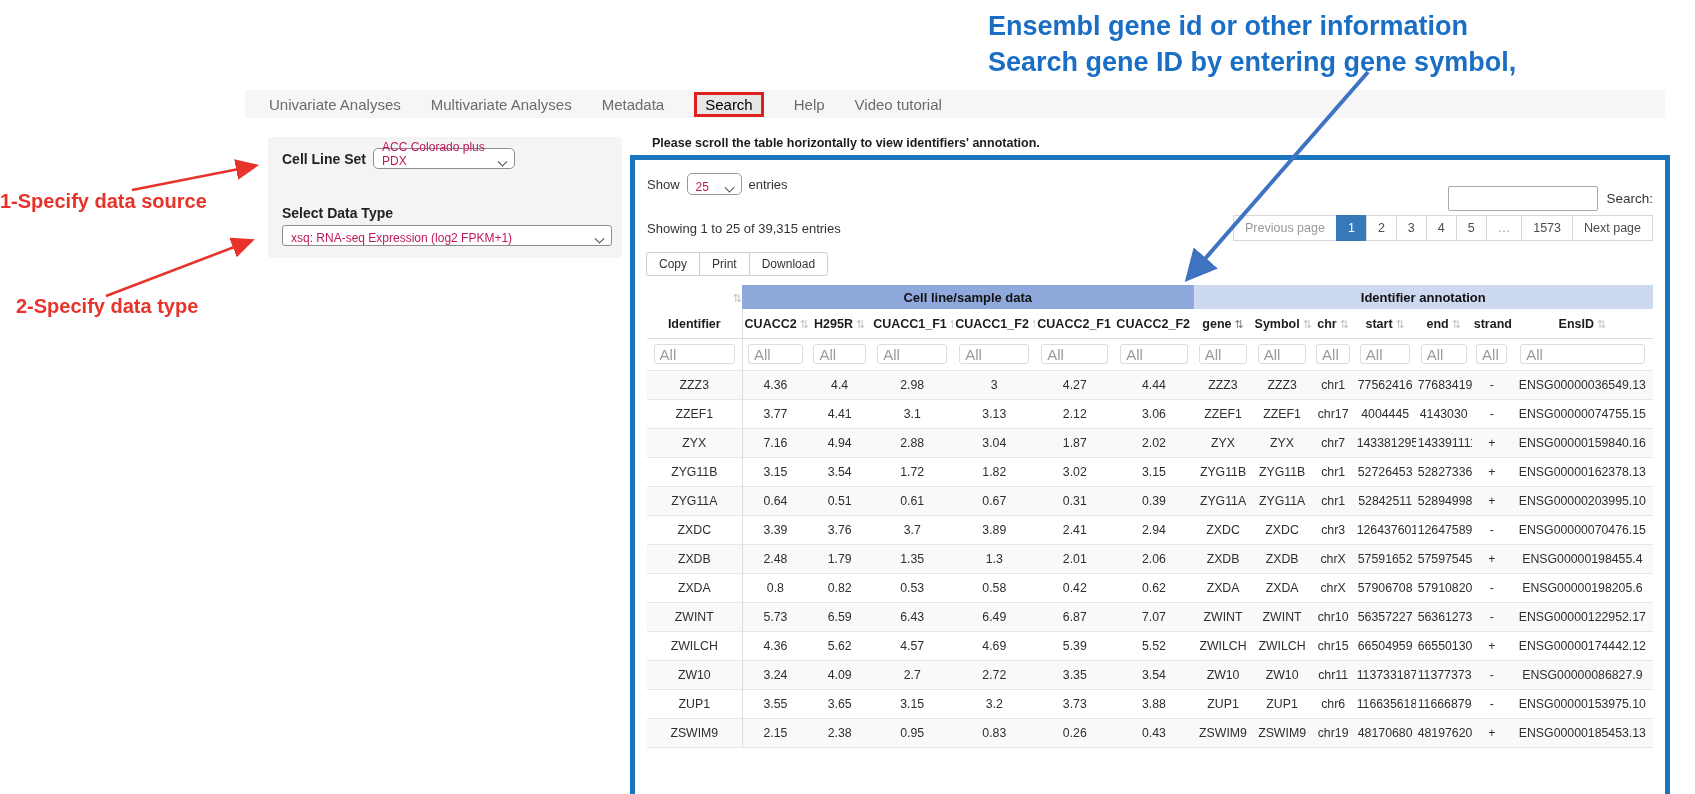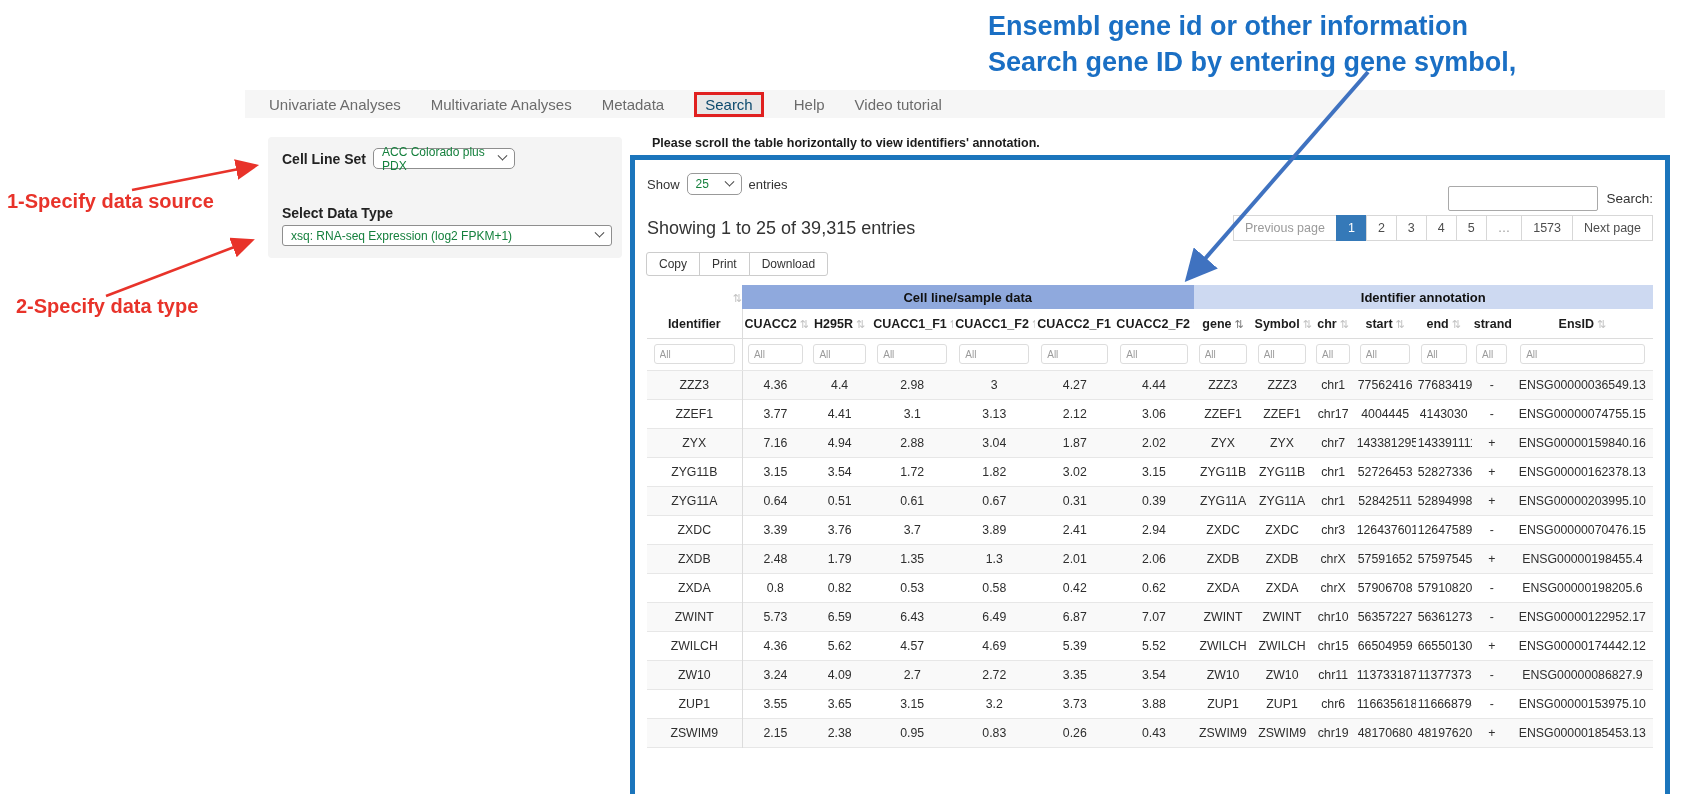--- a/index.html
+++ b/index.html
@@ -5,61 +5,61 @@
   * { margin:0; padding:0; box-sizing:border-box; }
   body { width:1695px; height:794px; position:relative; overflow:hidden;
          background:#fff; font-family:"Liberation Sans", sans-serif; color:#333; }
 
   
   .navbar { position:absolute; left:245px; top:90px; width:1420px; height:28px;
             background:#f6f6f6; display:flex; align-items:center; gap:30px;
             padding-left:24px; font-size:15px; color:#6b6b6b; }
   .nav-item { cursor:pointer; white-space:nowrap; }
   .nav-item.active { background:#e7e7e7; border:3px solid #e0201f; padding:1px 8px;
-                     color:#0c4a6e; }
+                     color:#000000; }
 
   
   .left-panel { position:absolute; left:268px; top:137px; width:354px; height:121px;
                 background:#f4f4f4; border-radius:4px; }
   .lbl { font-weight:bold; font-size:14px; color:#222; }
   .cls-row { display:flex; align-items:center; gap:7px; margin:11px 0 0 14px; }
   .sdt { margin:36px 0 4px 14px; }
-  .fselect { display:inline-flex; align-items:center; justify-content:space-between;
+  .fselect { display:inline-flex; align-items:flex-end; justify-content:space-between;
              background:#fff; border:1px solid #8e8e8e; border-radius:5px;
-             padding:0 8px; font-size:12px; font-weight:normal; color:#15803d;
+             padding:0 8px; font-size:12px; font-weight:normal; color:#be185d;
              height:21px; cursor:pointer; }
   .fselect.small { width:142px; }
   .fselect.wide  { width:330px; margin-left:14px; border-radius:3px; }
   .chev { width:7px; height:7px; border-right:1.7px solid #444;
           border-bottom:1.7px solid #444; transform:rotate(45deg) translate(-2px,-2px);
           display:inline-block; flex:none; margin-left:8px; }
 
   
   .red-note { position:absolute; color:#e8332a; font-weight:bold; font-size:20px; }
-  .red-note.one { left:7px;  top:190px; }
+  .red-note.one { left:0;  top:190px; }
   .red-note.two { left:16px; top:295px; }
   .blue-note { position:absolute; left:988px; top:8px; color:#1a6fc4;
                font-weight:bold; font-size:27px; line-height:36px; }
   #arrows { position:absolute; left:0; top:0; z-index:50; pointer-events:none; }
 
   .scroll-hint { position:absolute; left:652px; top:136px; font-size:12.5px;
                  font-weight:bold; color:#1c1c1c; }
 
   
   .table-box { position:absolute; left:630px; top:155px; width:1040px; height:698px;
                border:5px solid #1b75bc; background:#fff; padding:10px 12px 0 12px; }
   .row1 { display:flex; justify-content:space-between; align-items:flex-start; }
   .show-entries { display:flex; align-items:center; gap:7px; font-size:13px; color:#333; margin-top:3px; }
   .fselect.entries { width:55px; height:22px; border-color:#999; }
   .search-wrap { display:flex; align-items:center; gap:8px; margin-top:16px; }
   .search-input { width:150px; height:25px; border:1px solid #a9a9a9; border-radius:2px;
                   font-size:13px; padding:0 6px; font-family:inherit; }
   .search-label { font-size:13.5px; color:#333; }
   .row2 { display:flex; justify-content:space-between; align-items:center; margin-top:4px; }
-  .showing { font-size:18px; color:#333; }
+  .showing { font-size:13px; color:#333; }
 
   .pagination { display:flex; }
   .page-btn { border:1px solid #d7d7d7; background:#fff; color:#4d4d4d; font-size:12.5px;
               padding:5px 11px; margin-left:-1px; cursor:pointer; font-family:inherit; white-space:nowrap; }
   .page-btn.prev { color:#9a9a9a; }
   .page-btn.gap  { color:#9a9a9a; }
   .page-btn.active { background:#3579b8; border-color:#3579b8; color:#fff; }
 
   .btn-group { display:flex; margin-top:11px; }
   .exp-btn { border:1px solid #ccc; background:#fff; color:#333; font-size:12px;
@@ -73,21 +73,21 @@
   .grp-row th { height:24px; font-size:13px; font-weight:bold; color:#111; }
   th.g-dark  { background:#8fa9dd; }
   th.g-light { background:#cdd9f1; }
   th.g-blank { background:#fff; text-align:right; }
   .col-row th { font-weight:bold; color:#1c1c1c; padding:8px 2px 7px 2px; font-size:12.5px;
                 border-bottom:1px solid #dcdcdc; cursor:pointer; }
   .sort-ic { color:#c2c2c2; font-size:11px; margin-left:3px; font-weight:normal; }
   .sort-ic.on { color:#7d7d7d; }
   .flt-row td { padding:5px 3px 6px 3px; border-bottom:1px solid #e6e6e6; }
   .flt-row input { width:92%; height:20px; border:1px solid #ddd; border-radius:3px;
-                   font-size:10px; padding:0 5px; color:#555; font-family:inherit; }
+                   font-size:15px; padding:0 5px; color:#555; font-family:inherit; }
   .flt-row input::placeholder { color:#9b9b9b; }
   tbody tr { border-top:1px solid #e7e7e7; }
   tbody tr:nth-child(odd) { background:#f9f9f9; }
   tbody tr:last-child { border-bottom:1px solid #e7e7e7; }
   tbody td { padding:7px 2px; color:#2e2e2e; }
   .dt .c0 { border-right:1px solid #dcdcdc; }
 </style>
 </head>
 <body>
 

